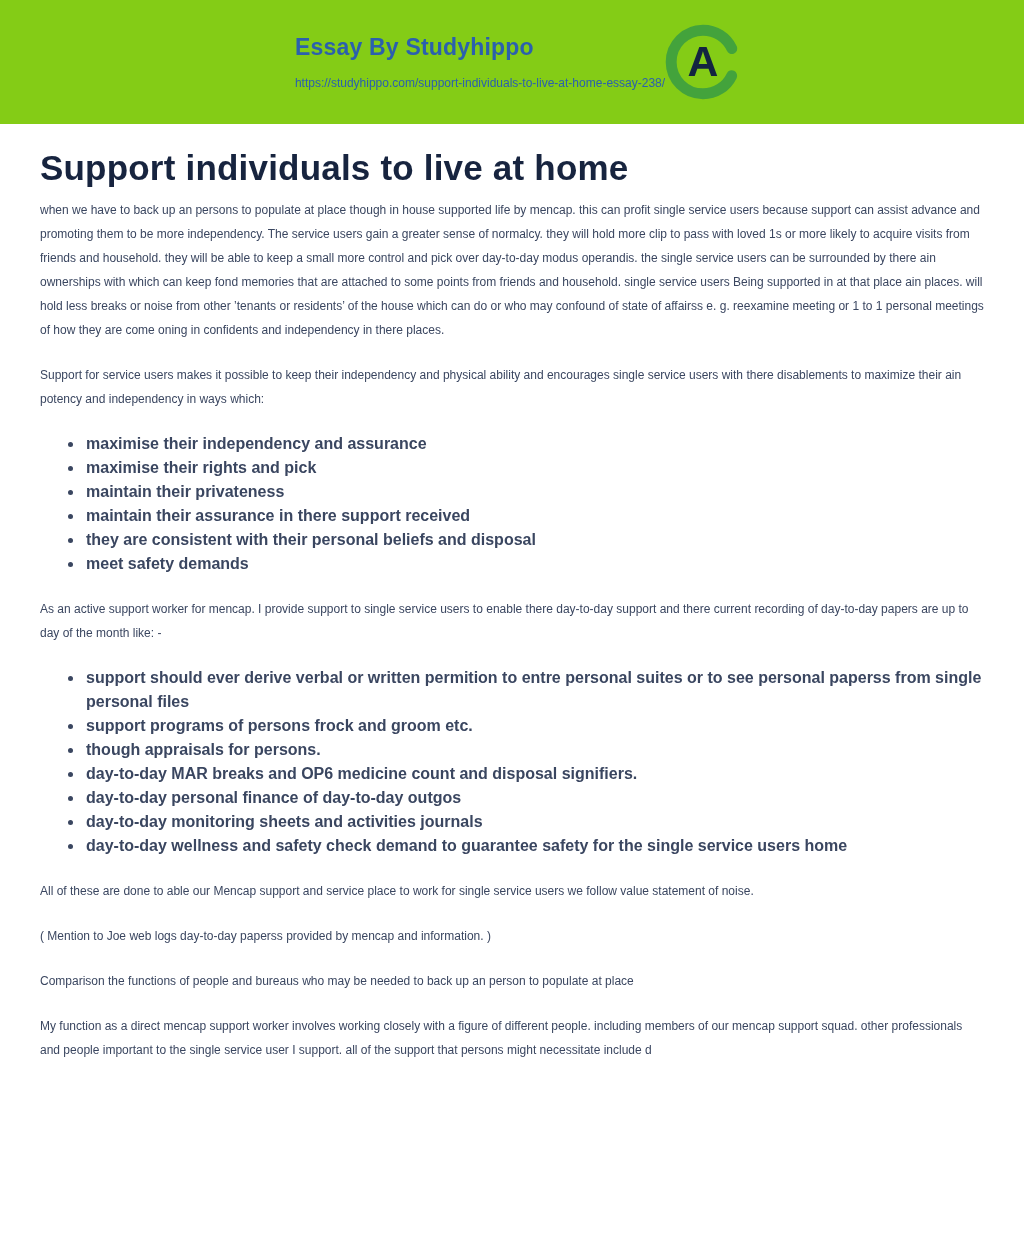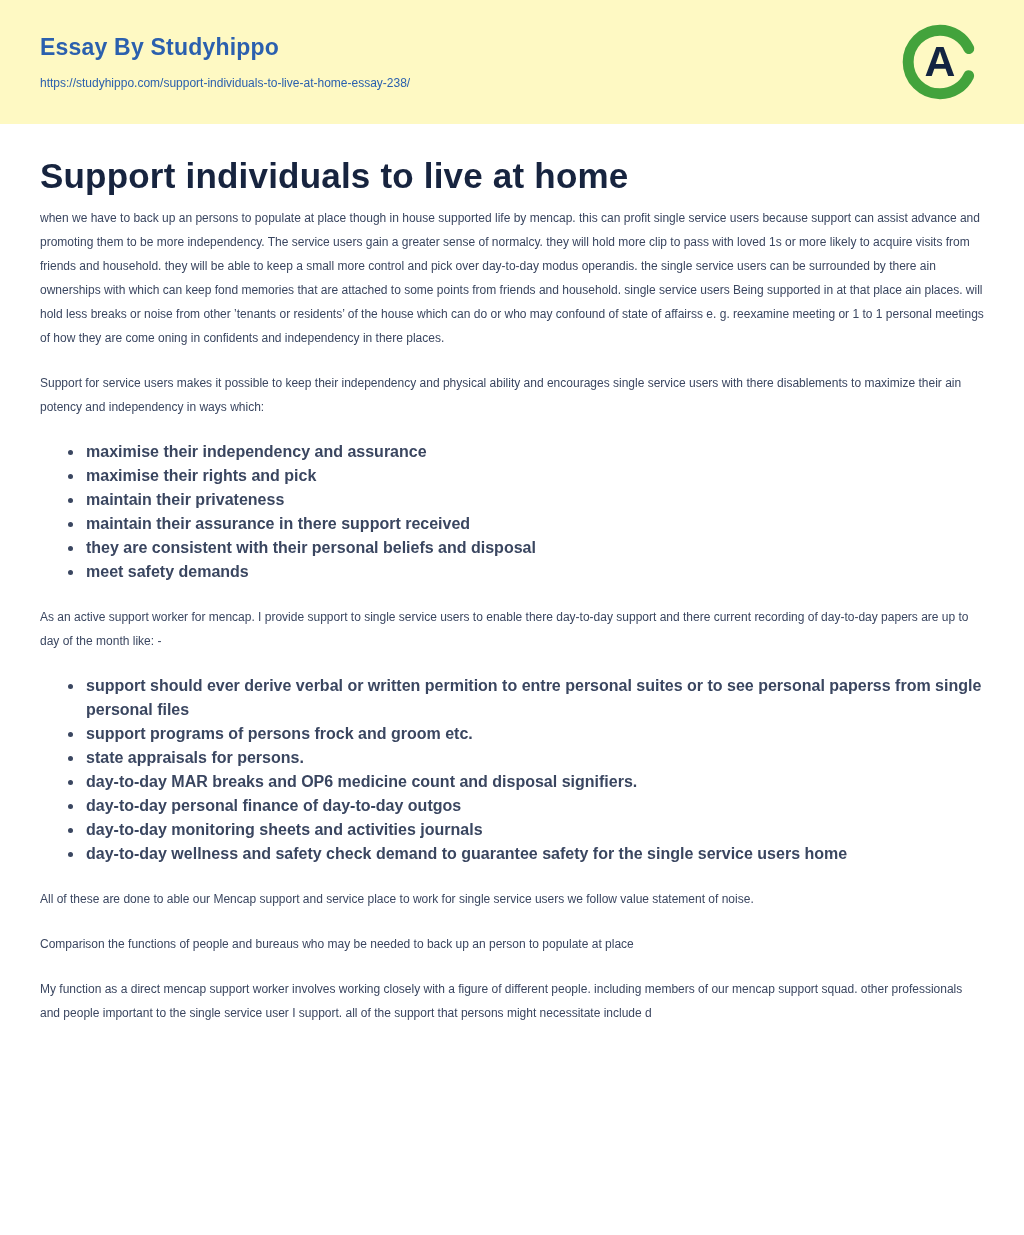--- a/index.html
+++ b/index.html
@@ -5,46 +5,46 @@
   * { box-sizing: border-box; }
   html, body { margin: 0; padding: 0; }
   body {
     width: 1024px;
     min-height: 1235px;
     background: #ffffff;
     font-family: "Liberation Sans", "DejaVu Sans", sans-serif;
     color: #3a4660;
   }
   .header {
-    background: #fef9c3;
+    background: #84cc16;
     height: 124px;
-    padding: 0 46px 0 40px;
+    padding: 0 28px 0 40px;
     display: flex;
     align-items: center;
-    justify-content: space-between;
+    justify-content: center;
   }
   .header-text { display: flex; flex-direction: column; }
   .brand {
     color: #2b60ae;
     font-size: 23px;
     font-weight: 700;
     letter-spacing: 0.2px;
   }
   .url {
     display: block;
     margin-top: 15px;
     color: #2b60ae;
     font-size: 12px;
     font-weight: 400;
     text-decoration: none;
   }
   .logo-wrap { width: 76px; height: 76px; flex: 0 0 auto; }
   .content { padding: 24px 40px 40px 40px; }
   .title {
-    margin: 8px 0 10px 0;
+    margin: 0 0 10px 0;
     color: #17243f;
     font-size: 35px;
     font-weight: 800;
     letter-spacing: 0.2px;
   }
   .subtitle {
     margin: 0 0 21px 0;
     font-size: 16px;
     line-height: 24px;
   }
@@ -95,26 +95,27 @@
     <li>maintain their assurance in there support received</li>
     <li>they are consistent with their personal beliefs and disposal</li>
     <li>meet safety demands</li>
   </ul>
 
   <p class="para">As an active support worker for mencap. I provide support to single service users to enable there day-to-day support and there current recording of day-to-day papers are up to day of the month like: -</p>
 
   <ul class="bullets">
     <li>support should ever derive verbal or written permition to entre personal suites or to see personal paperss from single personal files</li>
     <li>support programs of persons frock and groom etc.</li>
-    <li>state appraisals for persons.</li>
+    <li>though appraisals for persons.</li>
     <li>day-to-day MAR breaks and OP6 medicine count and disposal signifiers.</li>
     <li>day-to-day personal finance of day-to-day outgos</li>
     <li>day-to-day monitoring sheets and activities journals</li>
     <li>day-to-day wellness and safety check demand to guarantee safety for the single service users home</li>
   </ul>
 
   <p class="para">All of these are done to able our Mencap support and service place to work for single service users we follow value statement of noise.</p>
 
+  <p class="para">( Mention to Joe web logs day-to-day paperss provided by mencap and information. )</p>
 
   <p class="para">Comparison the functions of people and bureaus who may be needed to back up an person to populate at place</p>
 
   <p class="para">My function as a direct mencap support worker involves working closely with a figure of different people. including members of our mencap support squad. other professionals and people important to the single service user I support. all of the support that persons might necessitate include d</p>
 </main>
 
 </body></html>

